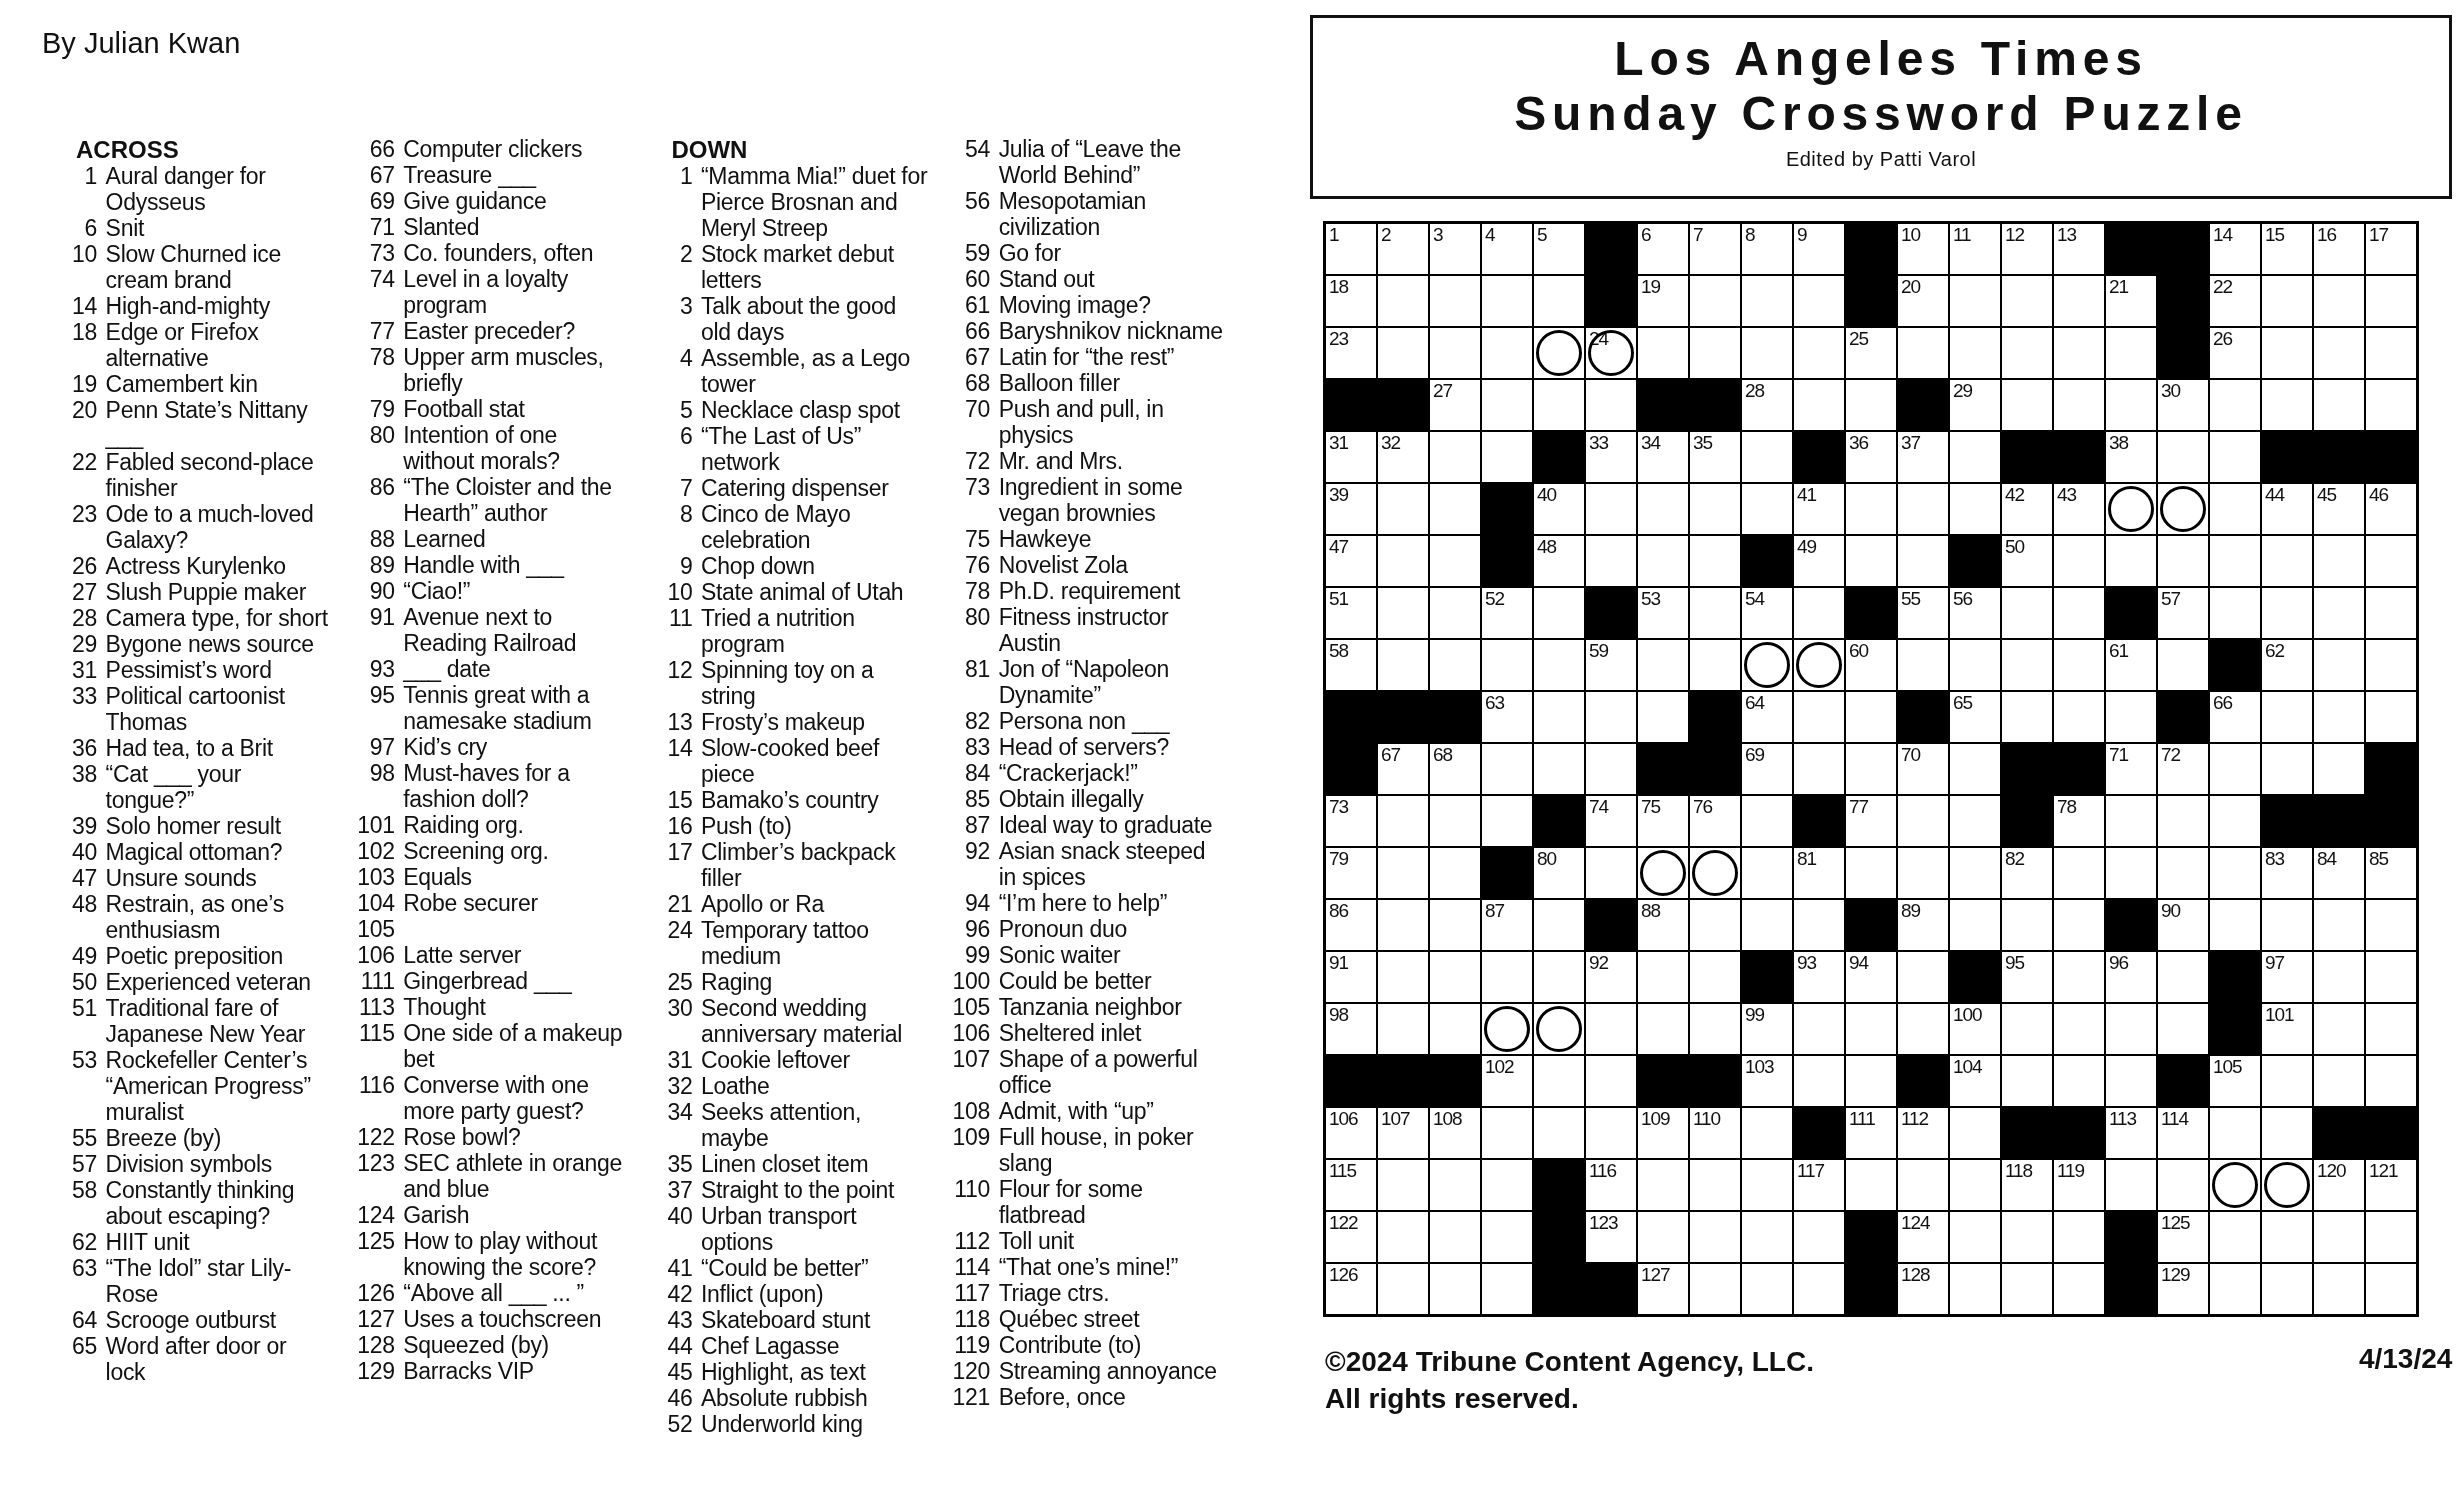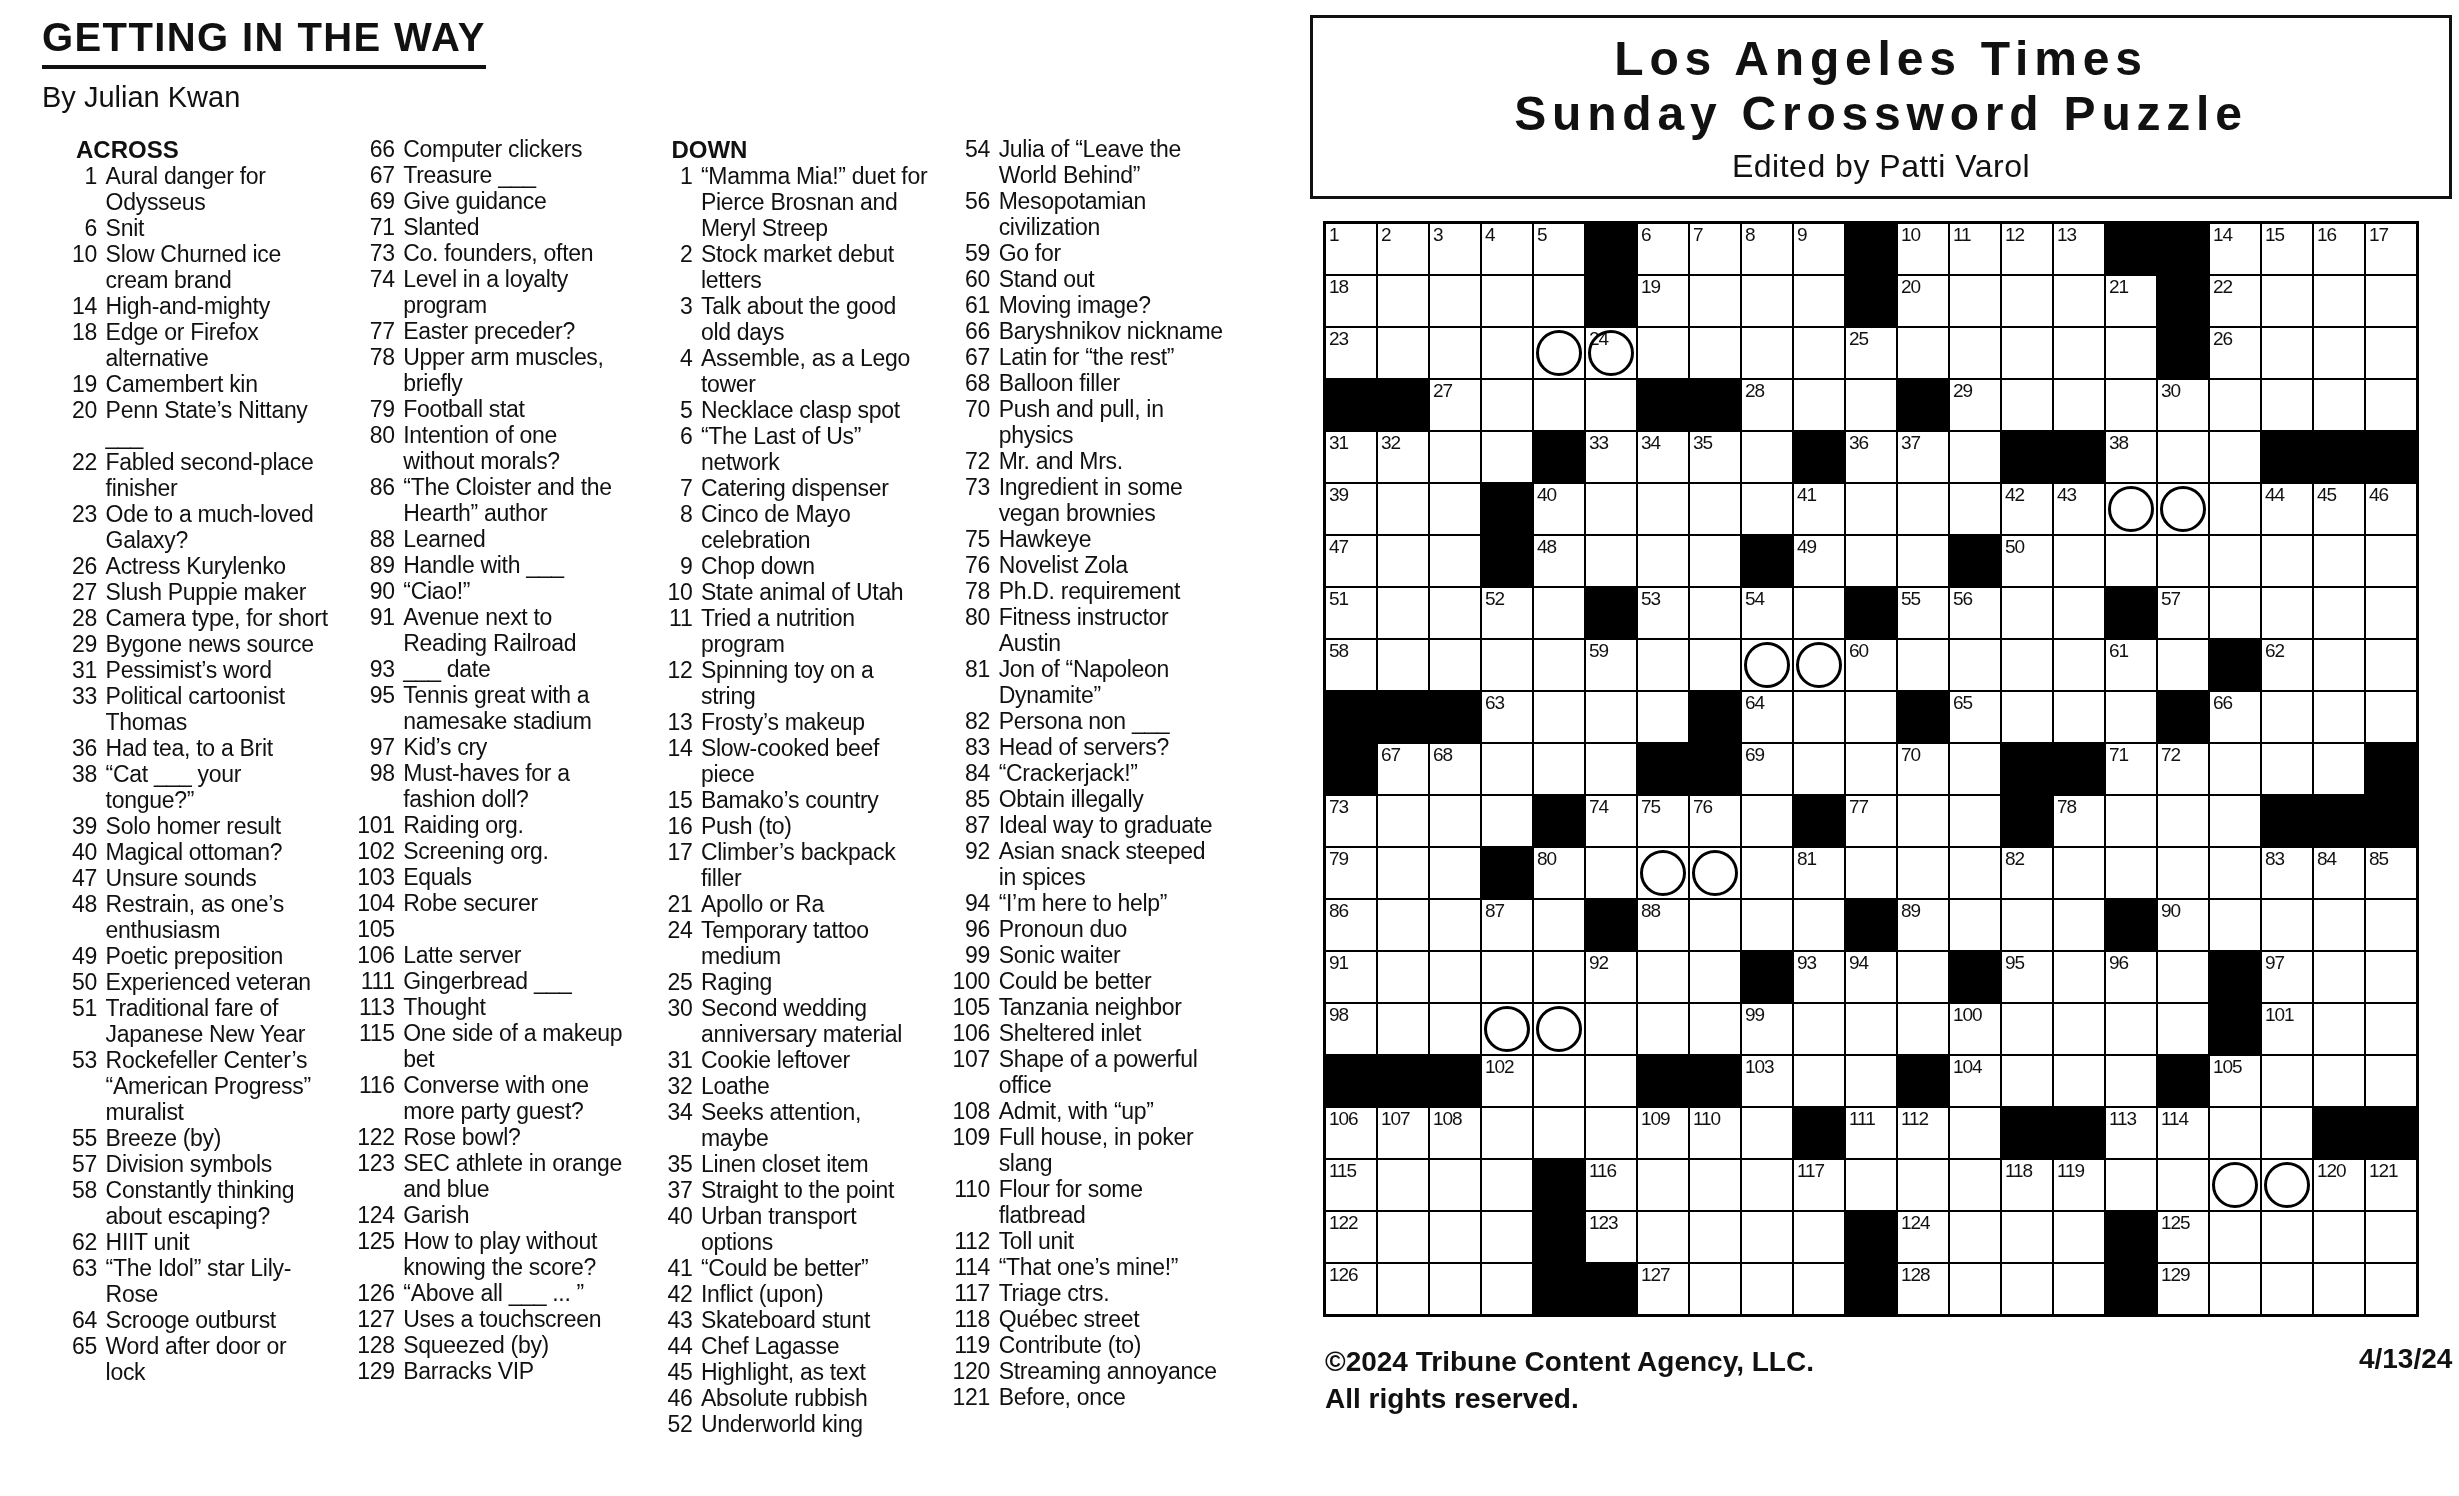--- a/index.html
+++ b/index.html
@@ -14,38 +14,37 @@
   .clue-col{width:290px;flex:none;}
   .clue-header{font-size:24px;font-weight:bold;margin-left:34px;line-height:27px;}
   .clue{display:flex;line-height:26px;font-size:23px;letter-spacing:-0.3px;}
   .clue .num{width:55px;flex:none;text-align:right;padding-right:8.6px;}
   .clue .txt{flex:1;}
 
   
   .masthead{position:absolute;left:1310px;top:15.4px;width:1142px;height:184px;border:3.8px solid #111;box-sizing:border-box;text-align:center;}
   .mast-line{font-size:48px;font-weight:bold;letter-spacing:5.8px;line-height:55px;}
   .mast-line.first{margin-top:12.5px;}
-  .mast-edited{font-size:32px;margin-top:6.7px;letter-spacing:0.5px;}
+  .mast-edited{font-size:20px;margin-top:6.7px;letter-spacing:0.5px;}
 
   
   .grid{position:absolute;left:1323px;top:221px;display:grid;grid-template-columns:repeat(21,52px);grid-auto-rows:52px;border:2.9px solid #000;background:#fff;}
   .cell{position:relative;border:1px solid #000;box-sizing:border-box;background:#fff;}
   .cell.black{background:#000;}
   .cn{position:absolute;top:0;left:2.9px;font-size:19px;line-height:22px;letter-spacing:-1px;}
   .circ{position:absolute;top:1.9px;left:1.9px;right:1.9px;bottom:1.9px;border:3.4px solid #000;border-radius:50%;}
 
   
   .footer-left{position:absolute;left:1325px;top:1343px;font-size:28px;font-weight:bold;line-height:37px;}
   .footer-date{position:absolute;right:6.7px;top:1343px;font-size:28px;font-weight:bold;}
 </style>
 </head>
 <body>
 
 <div class="left-pane">
-  <div class="puz-title">GETTING IN THE WAY</div>
   <div class="byline">By Julian Kwan</div>
 </div>
 
 <div class="clue-cols">
   <div class="clue-col">
       <div class="clue-header">ACROSS</div>
       <div class="clue">
         <span class="num">1</span>
         <span class="txt">Aural danger for Odysseus</span>
       </div>

